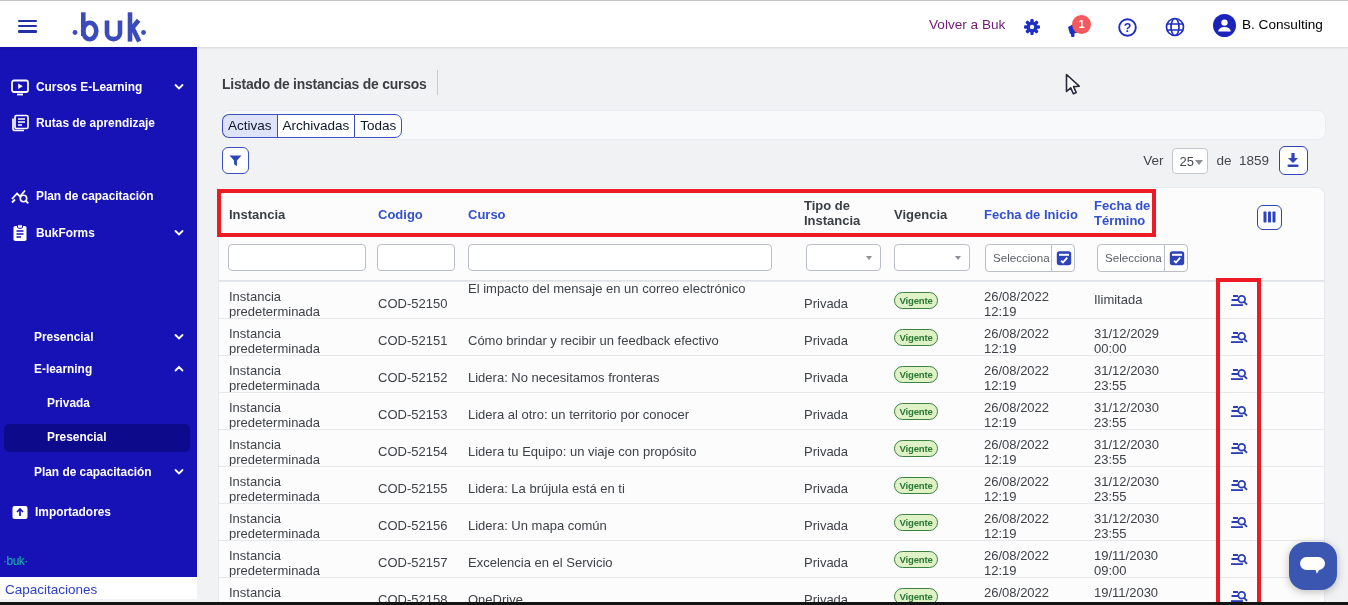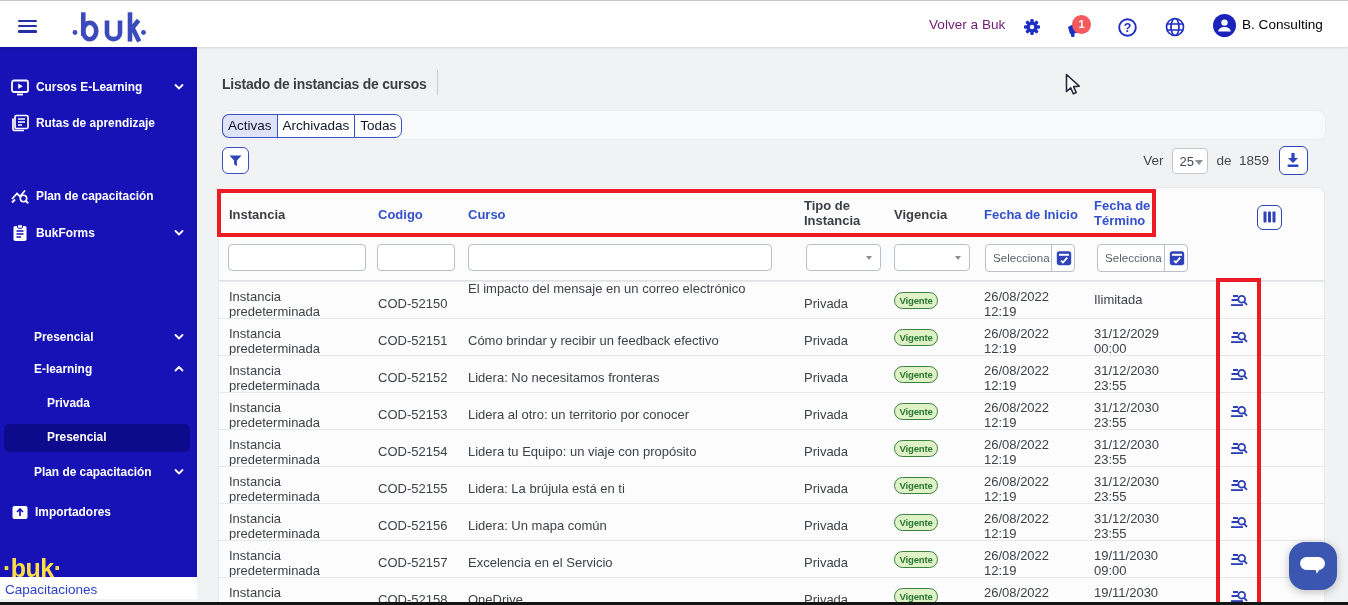--- a/index.html
+++ b/index.html
@@ -14,21 +14,21 @@
   #uname { color:#000000; font-size:13.6px; }
 
   
   #sidebar { left:0; top:47px; width:197px; height:530px; background:#1712b5; z-index:10; color:#fff; }
   .mi { position:absolute; left:0; width:197px; height:30px; }
   .mi .txt { position:absolute; left:36px; top:50%; transform:translateY(-50%); font-size:11.9px; font-weight:bold; letter-spacing:0; }
   .mi .ic { position:absolute; left:11px; top:50%; transform:translateY(-50%); width:18px; height:18px; }
   .chev { position:absolute; right:13px; top:50%; transform:translateY(-50%); width:10px; height:10px; }
   #sbfoot { left:0; top:577px; width:197px; height:22px; background:#fff; z-index:11;}
   #sbfoot span { position:absolute; left:5px; top:5px; color:#2c41c9; font-size:13.5px; }
-  #sblogo { left:3px; top:507px; color:#fde047; font-size:25px; font-weight:bold; letter-spacing:-0.5px; }
+  #sblogo { left:3px; top:507px; color:#14b8a6; font-size:12px; font-weight:normal; letter-spacing:-0.5px; }
 
   
   #heading { left:222px; top:76px; font-size:13.9px; font-weight:bold; color:#3a3f44; letter-spacing:-0.2px; }
   #hdivider { left:437px; top:70px; width:1px; height:25px; background:#c7cbd1; }
   #tabsbg { left:222px; top:110px; width:1104px; height:30px; background:#f8f9fb; border:1px solid #eaecef; border-radius:8px; }
   #tabs { left:222px; top:114px; height:24px; display:flex; }
   .tab { border:1.4px solid #3a4ec0; color:#0f172a; font-size:13.5px; background:#fff; padding:0 5px; line-height:21px; border-right-width:0; }
   .tab.first { border-radius:7px 0 0 7px; background:#dee3f8; }
   .tab.last { border-radius:0 7px 7px 0; border-right-width:1.4px; }
   #filterbtn { left:222px; top:147px; width:27px; height:27px; background:#fff; border:1.4px solid #3a4ec0; border-radius:6px; }

